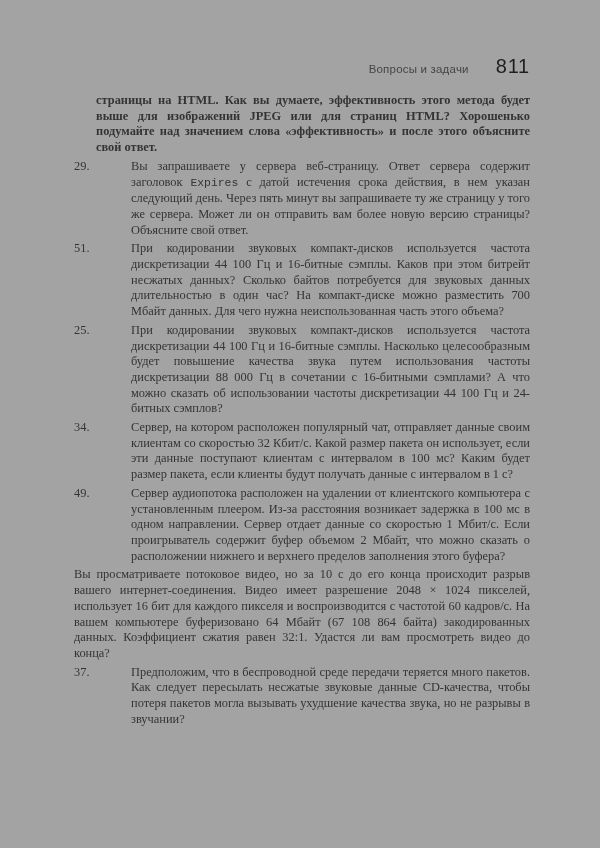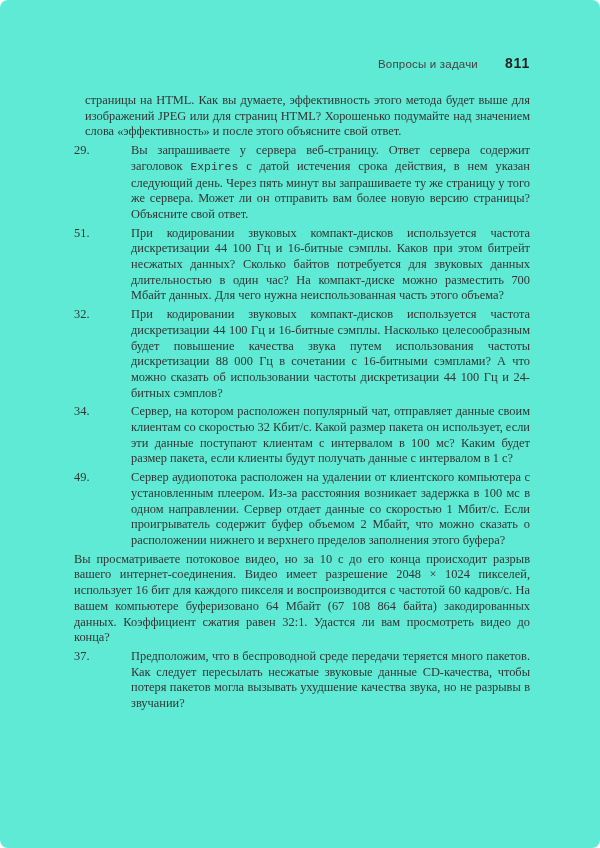--- a/index.html
+++ b/index.html
@@ -4,62 +4,62 @@
 <style>
   * { margin: 0; padding: 0; box-sizing: border-box; }
   html, body {
     width: 600px;
     background: #ffffff;
   }
   .page {
     position: relative;
     width: 600px;
     height: 848px;
-    background: #5eead4;
+    background: #a3a3a3;
     font-family: "Liberation Serif", serif;
     color: #343434;
     overflow: hidden;
-    border-radius: 8px;
   }
   .running-head {
     position: absolute;
     top: 55px;
     left: 74px;
     right: 70px;
     display: flex;
     justify-content: flex-end;
     align-items: baseline;
     gap: 27px;
     font-family: "Liberation Sans", sans-serif;
   }
   .running-head .section-title {
     font-size: 11.5px;
     color: #454545;
     letter-spacing: 0.2px;
   }
   .running-head .page-number {
-    font-size: 14px;
-    font-weight: bold;
+    font-size: 20px;
+    font-weight: normal;
     color: #1f1f1f;
     letter-spacing: 0.8px;
   }
   .body-text {
     position: absolute;
     top: 93px;
     left: 74px;
     width: 456px;
     font-size: 12.4px;
     line-height: 15.7px;
     text-align: justify;
     hyphens: auto;
     -webkit-hyphens: auto;
   }
   .intro-paragraph {
-    margin-left: 11px;
+    margin-left: 22px;
     margin-bottom: 3px;
+    font-weight: bold;
   }
   .question {
     display: flex;
     margin-bottom: 3px;
     gap: 35px;
   }
   .qnum {
     flex: 0 0 22px;
     width: 22px;
     text-align: left;
@@ -88,21 +88,21 @@
     <div>
         <div class="question">
           <span class="qnum">29.</span>
           <span class="qtext"><span>Вы запрашиваете у сервера веб-страницу. Ответ сервера содержит заголовок </span><span class="mono">Expires</span><span> с датой истечения срока действия, в нем указан следующий день. Через пять минут вы запрашиваете ту же страницу у того же сервера. Может ли он отправить вам более новую версию страницы? Объясните свой ответ.</span></span>
         </div>
         <div class="question">
           <span class="qnum">51.</span>
           <span class="qtext"><span>При кодировании звуковых компакт-дисков используется частота дискретизации 44&nbsp;100 Гц и 16-битные сэмплы. Каков при этом битрейт несжатых данных? Сколько байтов потребуется для звуковых данных длительностью в один час? На компакт-диске можно разместить 700 Мбайт данных. Для чего нужна неиспользованная часть этого объема?</span></span>
         </div>
         <div class="question">
-          <span class="qnum">32.</span>
+          <span class="qnum">25.</span>
           <span class="qtext"><span>При кодировании звуковых компакт-дисков используется частота дискретизации 44&nbsp;100 Гц и 16-битные сэмплы. Насколько целесообразным будет повышение качества звука путем использования частоты дискретизации 88&nbsp;000 Гц в сочетании с 16-битными сэмплами? А что можно сказать об использовании частоты дискретизации 44&nbsp;100 Гц и 24-битных сэмплов?</span></span>
         </div>
         <div class="question">
           <span class="qnum">34.</span>
           <span class="qtext"><span>Сервер, на котором расположен популярный чат, отправляет данные своим клиентам со скоростью 32 Кбит/с. Какой размер пакета он использует, если эти данные поступают клиентам с интервалом в 100 мс? Каким будет размер пакета, если клиенты будут получать данные с интервалом в 1 с?</span></span>
         </div>
         <div class="question">
           <span class="qnum">49.</span>
           <span class="qtext"><span>Сервер аудиопотока расположен на удалении от клиентского компьютера с установленным плеером. Из-за расстояния возникает задержка в 100 мс в одном направлении. Сервер отдает данные со скоростью 1 Мбит/с. Если проигрыватель содержит буфер объемом 2 Мбайт, что можно сказать о расположении нижнего и верхнего пределов заполнения этого буфера?</span></span>
         </div>

